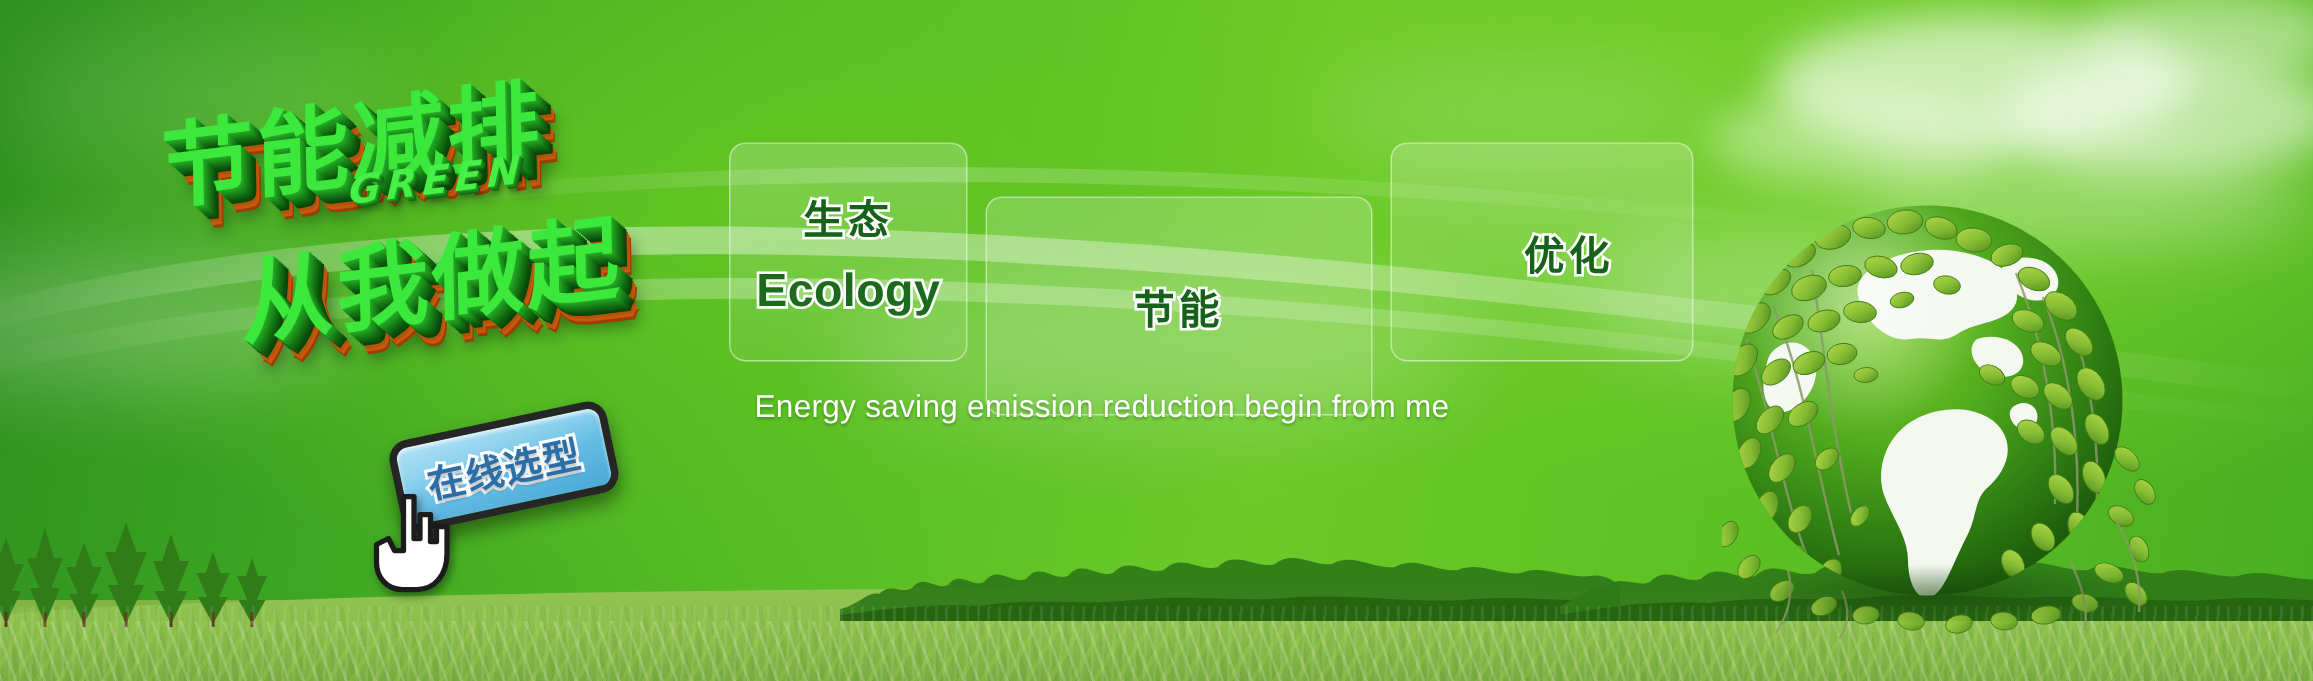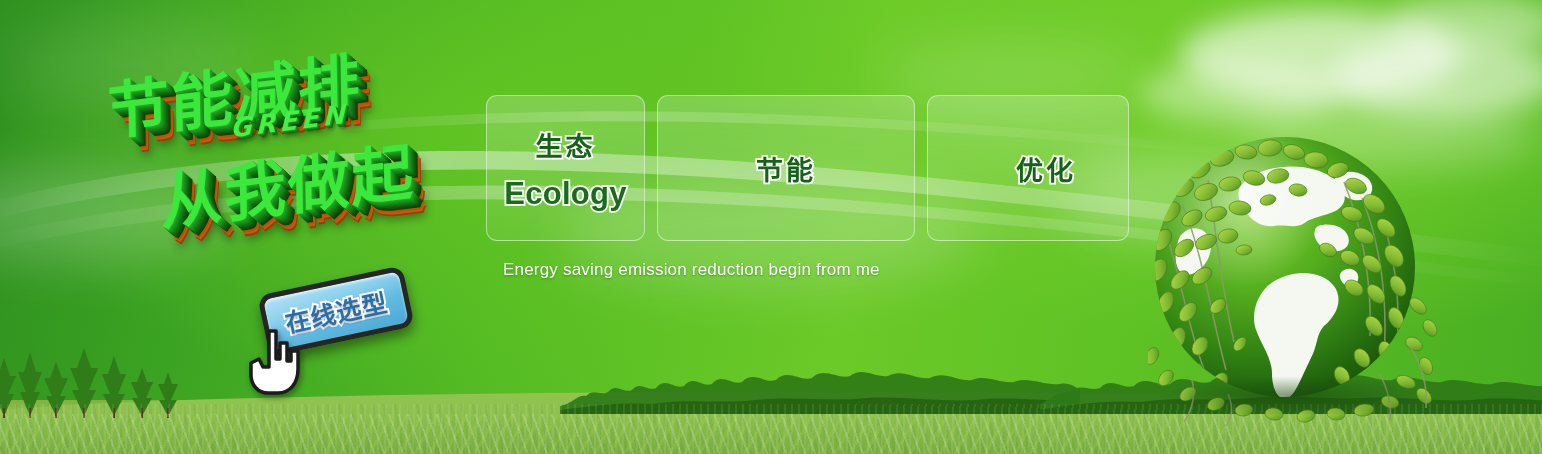--- a/index.html
+++ b/index.html
@@ -119,38 +119,38 @@
   .cards{position:absolute;left:486px;top:95px;display:flex;gap:12px;}
   .card{
     height:146px;
     border-radius:11px;
     border:1px solid rgba(255,255,255,.45);
     background:linear-gradient(180deg, rgba(255,255,255,.20) 0%, rgba(255,255,255,.13) 55%, rgba(255,255,255,.07) 100%);
     display:flex;flex-direction:column;align-items:center;justify-content:center;
     gap:12px;cursor:pointer;
   }
   .card-1{width:159px;}
-  .card-2{width:258px;}
+  .card-2{width:258px;margin-top:36px;}
   .card-3{width:202px;padding-left:36px;}
 
   .card-cn{
     font-family:"DejaVu Sans","Liberation Sans",sans-serif;
     font-size:27px;font-weight:bold;color:#17621a;letter-spacing:3px;
     -webkit-text-stroke:3.5px #ffffff;paint-order:stroke fill;
   }
   .card-en{
     font-family:"Liberation Sans","DejaVu Sans",sans-serif;
     font-size:31px;font-weight:bold;color:#1c6b1c;letter-spacing:.3px;
     -webkit-text-stroke:3.5px #ffffff;paint-order:stroke fill;text-align:right;
   }
 
   .tagline{
     position:absolute;left:503px;top:260px;
     font-family:"Liberation Sans","DejaVu Sans",sans-serif;
-    font-size:17px;color:#ffffff;letter-spacing:.2px;
+    font-size:21px;color:#ffffff;letter-spacing:.2px;
     text-shadow:0 1px 2px rgba(20,80,10,.45);
     white-space:nowrap;
   }
 
   
   .globe-wrap{position:absolute;left:1148px;top:130px;width:290px;height:300px;}
   .globe-shadow{
     position:absolute;left:8px;top:246px;width:276px;height:40px;
     background:radial-gradient(ellipse at center, rgba(25,70,12,.55) 0%, rgba(25,70,12,0) 70%);
     border-radius:50%;

